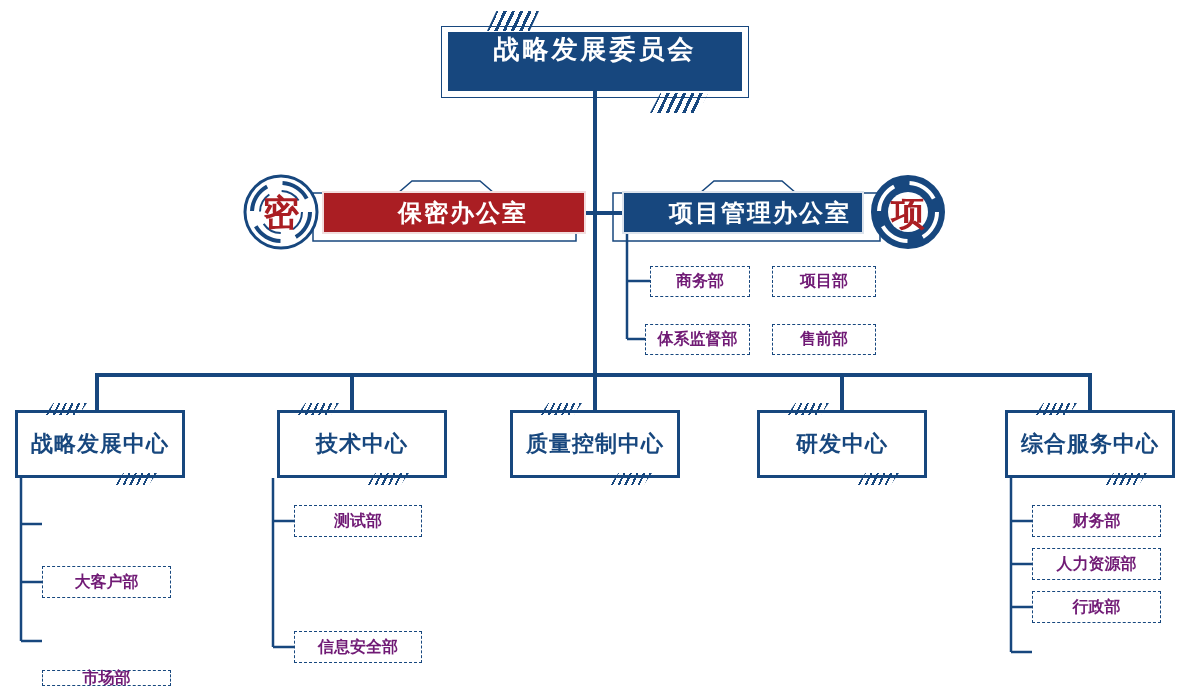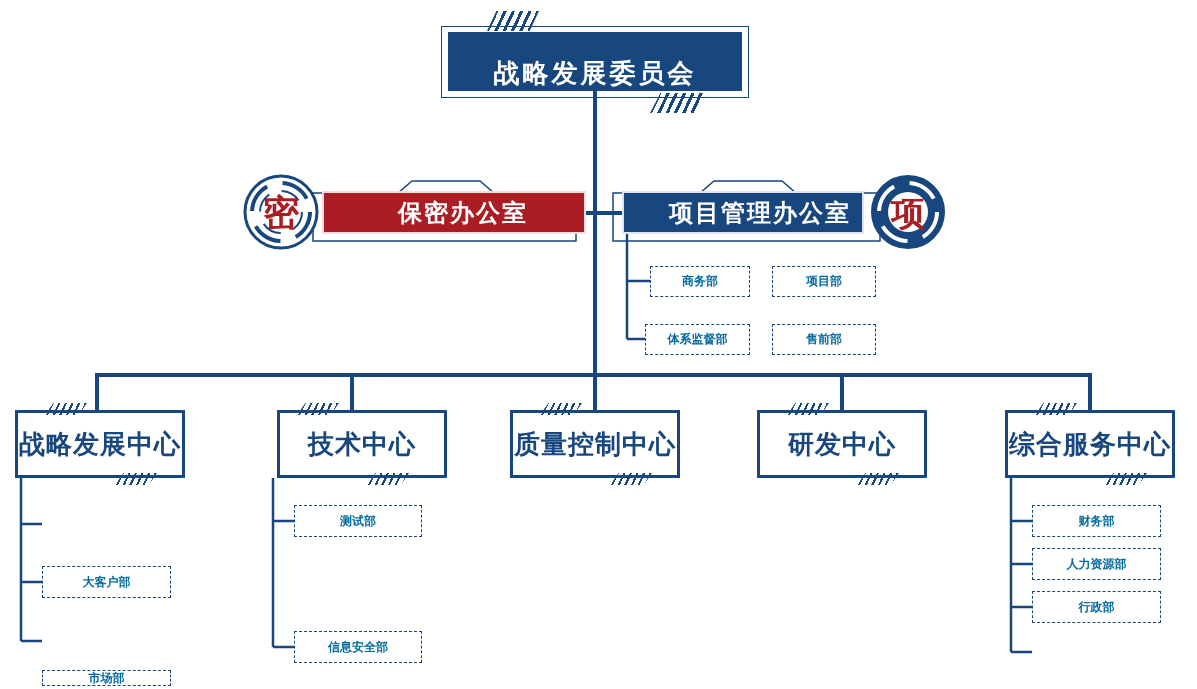--- a/index.html
+++ b/index.html
@@ -3,42 +3,42 @@
 <meta charset="utf-8">
 <style>
   html,body{margin:0;padding:0;background:#fff;font-family:"DejaVu Sans","Liberation Sans",sans-serif;}
   #canvas{position:relative;width:1197px;height:689px;background:#fff;overflow:hidden;}
   .abs{position:absolute;}
   svg.lines{position:absolute;left:0;top:0;pointer-events:none;}
   svg.lines line, svg.lines path{stroke:#17477E;fill:none;}
 
   .box-root{
     background:#17477E;color:#fff;font-weight:bold;font-size:26px;letter-spacing:3px;
-    display:flex;align-items:flex-end;justify-content:center;z-index:3;
+    display:flex;align-items:flex-start;justify-content:center;z-index:3;
   }
   .frame-rect{border:1.5px solid #17477E;z-index:1;}
   .hatch{
     background:repeating-linear-gradient(115deg,#17477E 0 3px,transparent 3px 7.5px);
     clip-path:polygon(18% 0,100% 0,82% 100%,0 100%);
     z-index:2;
   }
   .box-office{
     color:#fff;font-weight:bold;font-size:24px;letter-spacing:2px;
     display:flex;align-items:center;justify-content:center;z-index:3;
     box-shadow:inset 0 0 0 2px rgba(255,255,255,.85);
   }
   .office-red{background:#AA1E23;}
   .office-blue{background:#17477E;}
   .badge{z-index:4;}
   .box-center{
-    background:#fff;border:3px solid #17477E;color:#17477E;font-weight:bold;font-size:26px;
+    background:#fff;border:3px solid #17477E;color:#17477E;font-weight:bold;font-size:22px;
     letter-spacing:1px;display:flex;align-items:center;justify-content:center;z-index:3;box-sizing:border-box;
   }
   .box-dept{
-    background:#fff;border:1.5px dashed #17477E;color:#0369a1;font-weight:bold;font-size:12px;
+    background:#fff;border:1.5px dashed #17477E;color:#701a75;font-weight:bold;font-size:16px;
     display:flex;align-items:center;justify-content:center;z-index:3;box-sizing:border-box;
   }
   .hatch-sm{
     background:repeating-linear-gradient(115deg,#17477E 0 2px,transparent 2px 6px);
     clip-path:polygon(20% 0,100% 0,80% 100%,0 100%);
     z-index:4;
   }
 </style>
 </head>
 <body>

